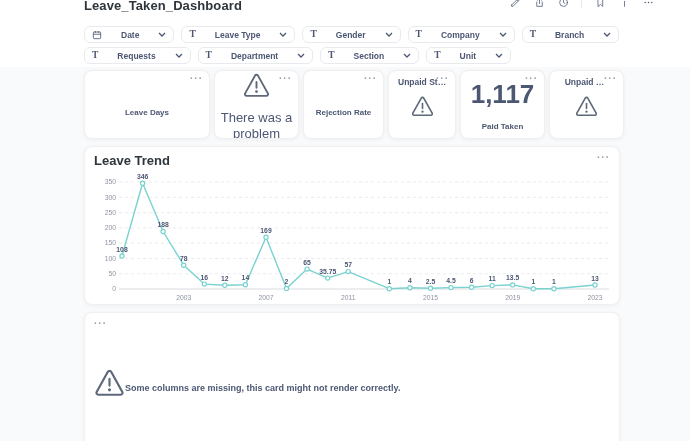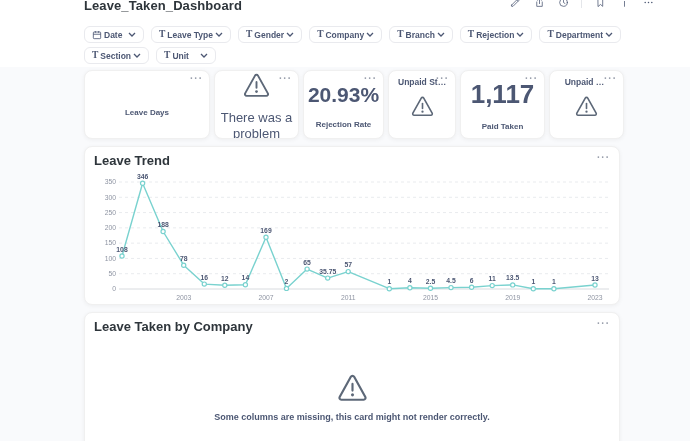--- a/index.html
+++ b/index.html
@@ -11,21 +11,21 @@
   .topbar{background:#fff;padding:0 0 3px 84px}
   .title-row{display:flex;align-items:flex-start;justify-content:space-between;height:26px;padding-right:36px}
   .dash-title{font-size:13px;font-weight:700;color:#2e353b;letter-spacing:.1px;margin-top:-2px}
   .actions{display:flex;align-items:center;gap:12px;margin-top:-4px;color:#4c5773}
   .action-btn{background:none;border:none;padding:0;width:12px;height:12px;color:#4c5773;cursor:pointer;display:flex;align-items:center;justify-content:center}
   .action-btn svg{width:11px;height:11px;display:block}
   .hdr-divider{width:1px;height:11px;background:#e4e6ea}
 
   
   .filters{display:flex;flex-wrap:wrap;gap:4px 7px;width:545px}
-  .chip{display:flex;align-items:center;gap:2px;background:#fff;border:1px solid #e9eaee;border-radius:6px;height:17px;min-width:60px;padding:0 7px;font-size:8.5px;font-weight:700;color:#4c5773;cursor:pointer;font-family:"Liberation Sans",sans-serif}
+  .chip{display:flex;align-items:center;gap:19px;background:#fff;border:1px solid #e9eaee;border-radius:6px;height:17px;min-width:60px;padding:0 7px;font-size:8.5px;font-weight:700;color:#4c5773;cursor:pointer;font-family:"Liberation Sans",sans-serif}
   .chip-icon{display:flex;align-items:center;color:#4c5773}
   .t-glyph{font-family:"Liberation Serif",serif;font-size:9.5px;font-weight:700;line-height:1}
   .chev{margin-left:auto;display:flex;align-items:center;color:#4c5773}
 
   
   main{padding:3px 0 0 84px}
   .card{background:#fff;border:1px solid #f0f0f0;border-radius:8px;box-shadow:0 1px 4px rgba(0,0,0,.05)}
   .kpi-row{display:flex;gap:4px;margin-bottom:7px}
   .kpi-card{position:relative;height:69px;overflow:hidden;display:flex;flex-direction:column;align-items:center;justify-content:center}
   .kpi-dots{position:absolute;top:3px;right:6px}
@@ -47,21 +47,21 @@
   .chart-card{width:536px;height:159px;padding:6px 9px;margin-bottom:7px}
   .card-head{display:flex;justify-content:space-between;align-items:flex-start}
   .card-title{font-size:13px;font-weight:700;color:#2e353b}
   #trend-chart{width:518px;height:138px;display:block;margin-top:1px}
   #trend-chart text{font-family:"Liberation Sans",sans-serif}
   #trend-chart .tick{font-size:6.8px;fill:#8f95a3}
   #trend-chart .dlabel{font-size:6.8px;font-weight:700;fill:#4c5773}
 
   
   .bottom-card{width:536px;height:150px;padding:6px 9px;position:relative}
-  .warn-center{display:flex;flex-direction:column;align-items:center;margin-top:40px}
+  .warn-center{display:flex;flex-direction:row;align-items:center;margin-top:40px}
   .bottom-card .warn-tri{width:31px;height:28px}
   .warn-text{font-size:9px;font-weight:700;color:#4c5773;margin-top:10px}
 </style>
 </head>
 <body>
 
 <div class="page">
   <header class="topbar">
     <div class="title-row">
       <h1 class="dash-title">Leave_Taken_Dashboard</h1>
@@ -171,21 +171,21 @@
           <span class="chev">
             <svg width="8" height="5" viewBox="0 0 8 5">
               <path d="M1 1l3 3 3-3" fill="none" stroke="currentColor" stroke-width="1.3"></path>
             </svg>
           </span>
         </button>
         <button class="chip">
           <span class="chip-icon">
             <span class="t-glyph">T</span>
           </span>
-          <span class="chip-label">Rejection</span>
+          <span class="chip-label">Requests</span>
           <span class="chev">
             <svg width="8" height="5" viewBox="0 0 8 5">
               <path d="M1 1l3 3 3-3" fill="none" stroke="currentColor" stroke-width="1.3"></path>
             </svg>
           </span>
         </button>
         <button class="chip">
           <span class="chip-icon">
             <span class="t-glyph">T</span>
           </span>
@@ -233,21 +233,20 @@
             <svg class="warn-tri" viewBox="0 0 24 22">
               <path d="M10.7 2.2 1.9 18a1.5 1.5 0 0 0 1.3 2.2h17.6a1.5 1.5 0 0 0 1.3-2.2L13.3 2.2a1.5 1.5 0 0 0-2.6 0z" fill="none" stroke="#5d6878" stroke-width="1.7" stroke-linejoin="round"></path>
               <path d="M12 7.8v5.2" stroke="#5d6878" stroke-width="1.7" stroke-linecap="round"></path>
               <circle cx="12" cy="16.4" r="1.2" fill="#5d6878"></circle>
             </svg>
           </div>
           <div class="err-msg">There was a problem<br>displaying this chart</div>
         </div>
         <div class="card kpi-card" style="width: 81px;">
           <button class="dots-btn kpi-dots">···</button>
-          <div class="scalar-value">20.93%</div>
           <div class="scalar-label">Rejection Rate</div>
         </div>
         <div class="card kpi-card kpi-error" style="width: 68px;">
           <button class="dots-btn kpi-dots">···</button>
           <div class="err-title">Unpaid St…</div>
           <div class="warn-wrap">
             <svg class="warn-tri" viewBox="0 0 24 22">
               <path d="M10.7 2.2 1.9 18a1.5 1.5 0 0 0 1.3 2.2h17.6a1.5 1.5 0 0 0 1.3-2.2L13.3 2.2a1.5 1.5 0 0 0-2.6 0z" fill="none" stroke="#5d6878" stroke-width="1.7" stroke-linejoin="round"></path>
               <path d="M12 7.8v5.2" stroke="#5d6878" stroke-width="1.7" stroke-linecap="round"></path>
               <circle cx="12" cy="16.4" r="1.2" fill="#5d6878"></circle>
@@ -343,21 +342,20 @@
           <text x="439.3" y="115.2" text-anchor="middle" class="dlabel">1</text>
           <circle cx="459.9" cy="119.7" r="2.1" fill="#fff" stroke="#79d2cf" stroke-width="1.2"></circle>
           <text x="459.9" y="115.2" text-anchor="middle" class="dlabel">1</text>
           <circle cx="501.0" cy="116.0" r="2.1" fill="#fff" stroke="#79d2cf" stroke-width="1.2"></circle>
           <text x="501.0" y="111.5" text-anchor="middle" class="dlabel">13</text>
         </svg>
     </section>
 
     <section class="card bottom-card">
       <div class="card-head">
-        <h2 class="card-title">Leave Taken by Company</h2>
         <button class="dots-btn">···</button>
       </div>
       <div class="warn-center">
         <span id="bottom-warn-icon">
             <svg class="warn-tri" viewBox="0 0 24 22">
               <path d="M10.7 2.2 1.9 18a1.5 1.5 0 0 0 1.3 2.2h17.6a1.5 1.5 0 0 0 1.3-2.2L13.3 2.2a1.5 1.5 0 0 0-2.6 0z" fill="none" stroke="#5d6878" stroke-width="1.7" stroke-linejoin="round"></path>
               <path d="M12 7.8v5.2" stroke="#5d6878" stroke-width="1.7" stroke-linecap="round"></path>
               <circle cx="12" cy="16.4" r="1.2" fill="#5d6878"></circle>
             </svg>
           </span>

